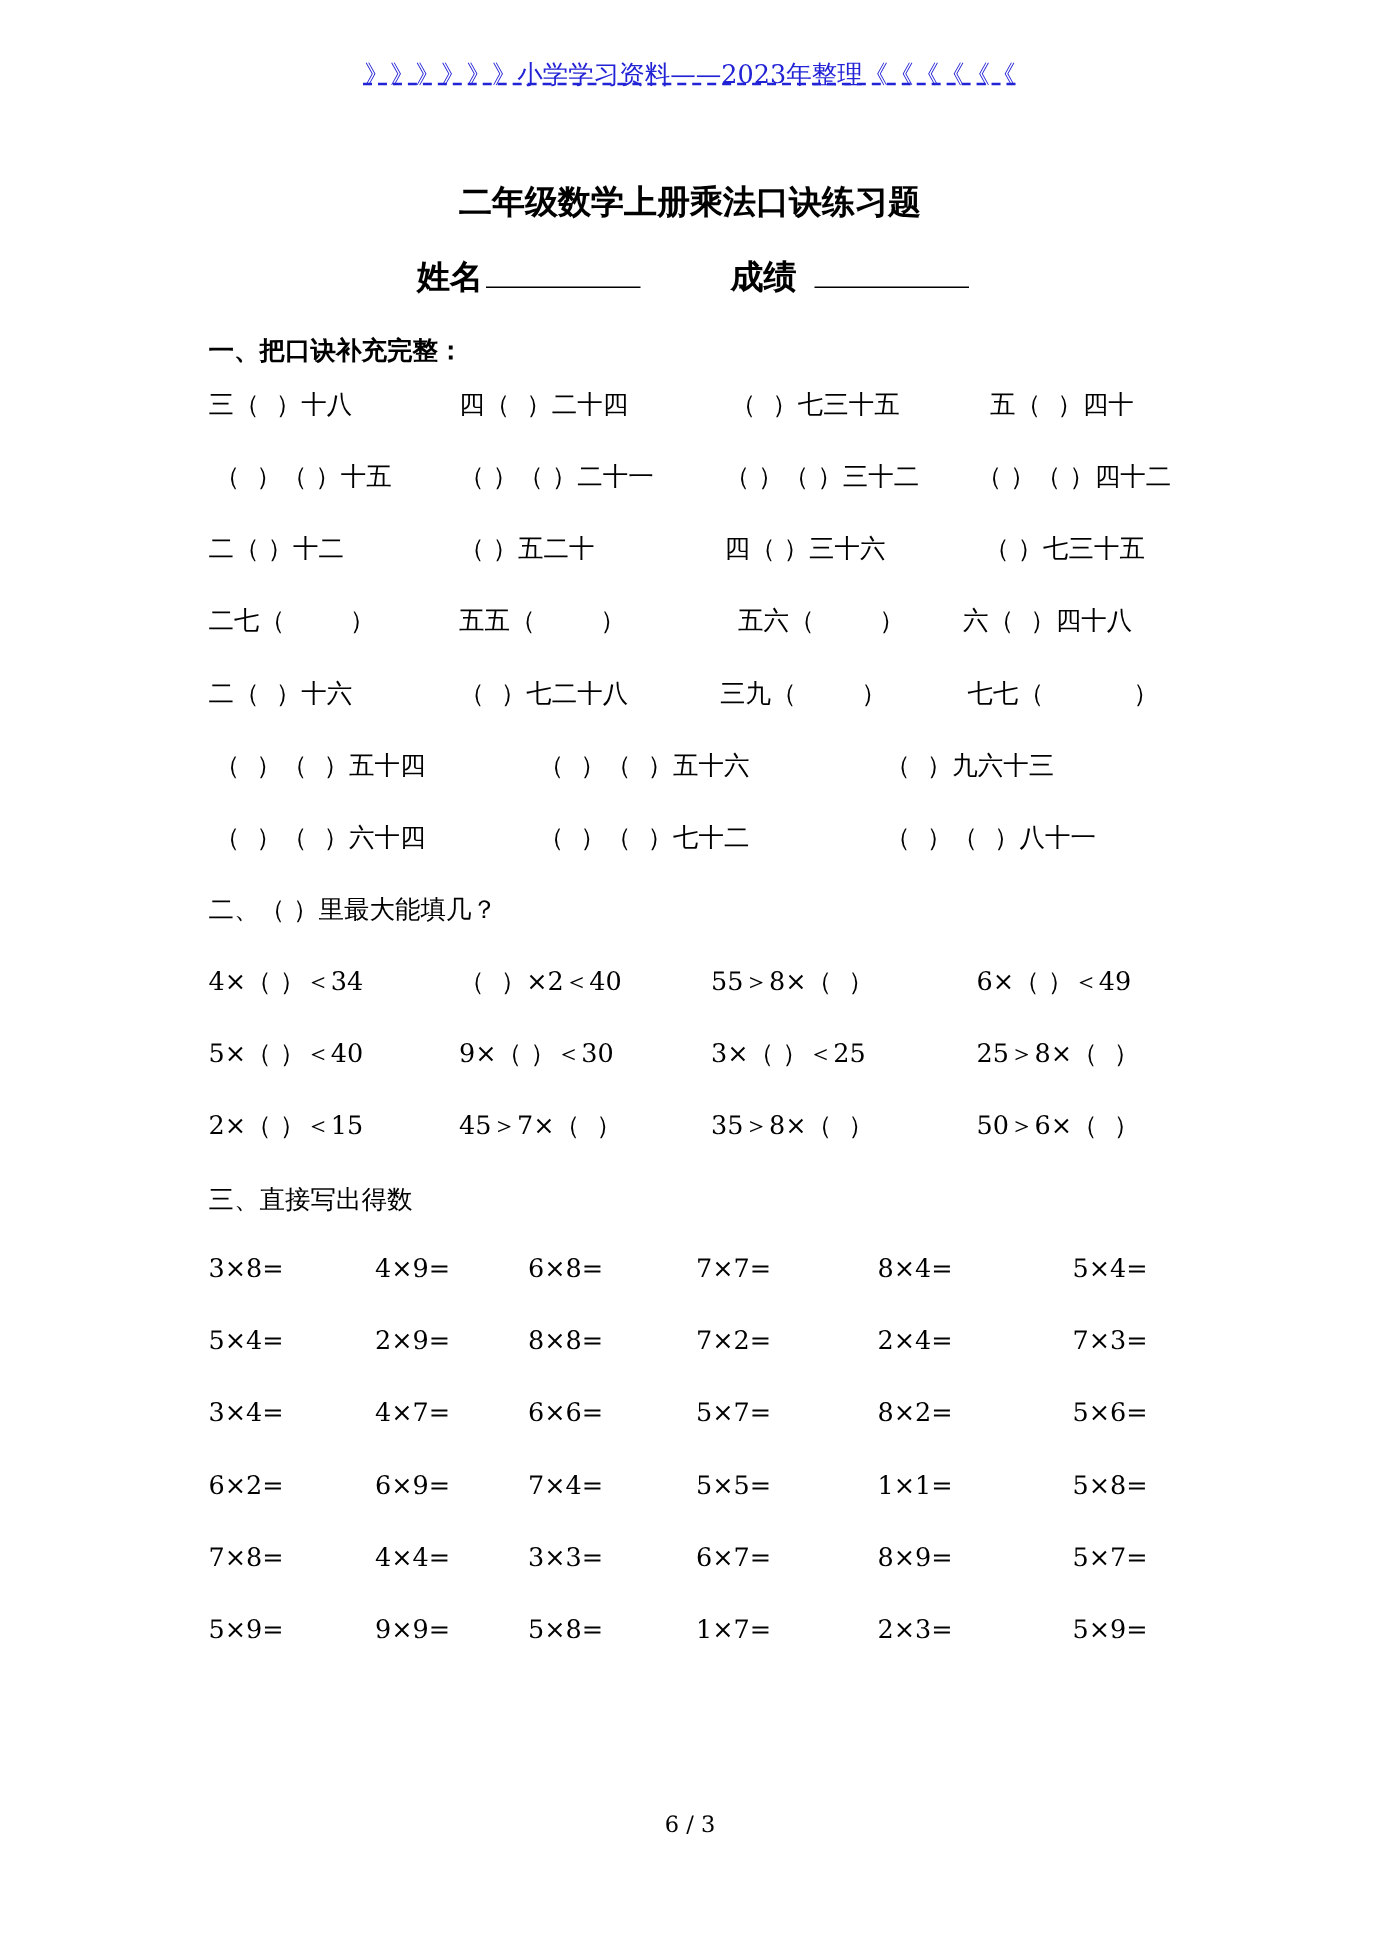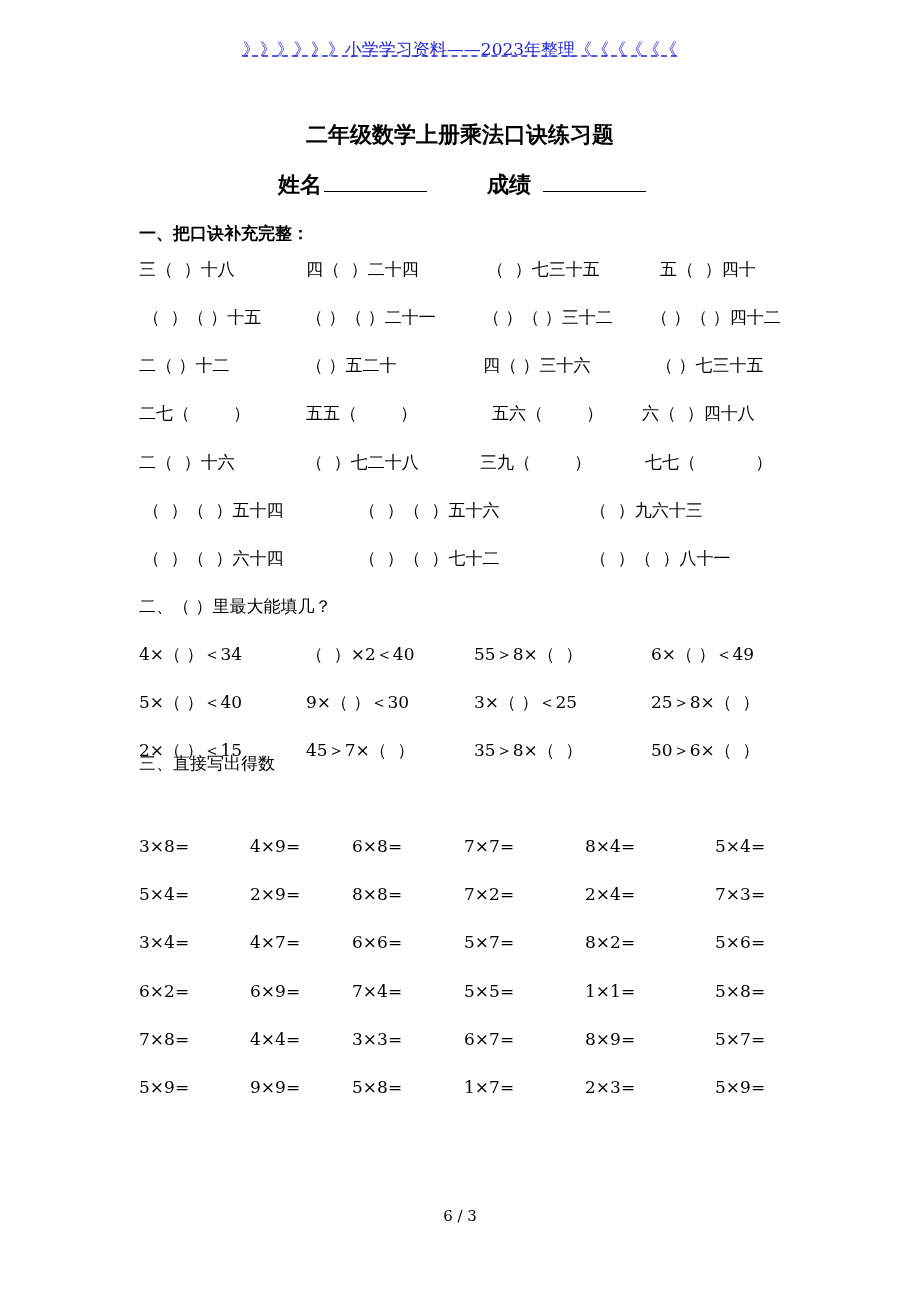--- a/index.html
+++ b/index.html
@@ -91,21 +91,21 @@
   <span class="cell num" style="left:474px">3×（ ）＜25</span>
   <span class="cell num" style="left:651px">25＞8×（  ）</span>
 </div>
 <div class="row" style="top:739px">
   <span class="cell num" style="left:139px">2×（ ）＜15</span>
   <span class="cell num" style="left:306px">45＞7×（  ）</span>
   <span class="cell num" style="left:474px">35＞8×（  ）</span>
   <span class="cell num" style="left:651px">50＞6×（  ）</span>
 </div>
 
-<div class="section-h" style="top:752px;font-weight:normal">三、直接写出得数</div>
+<div class="section-h" style="top:788px;font-weight:normal">三、直接写出得数</div>
 
 <div class="row" style="top:836px">
   <span class="cell num" style="left:139px">3×8=</span>
   <span class="cell num" style="left:250px">4×9=</span>
   <span class="cell num" style="left:352px">6×8=</span>
   <span class="cell num" style="left:464px">7×7=</span>
   <span class="cell num" style="left:585px">8×4=</span>
   <span class="cell num" style="left:715px">5×4=</span>
 </div>
 <div class="row" style="top:884px">

